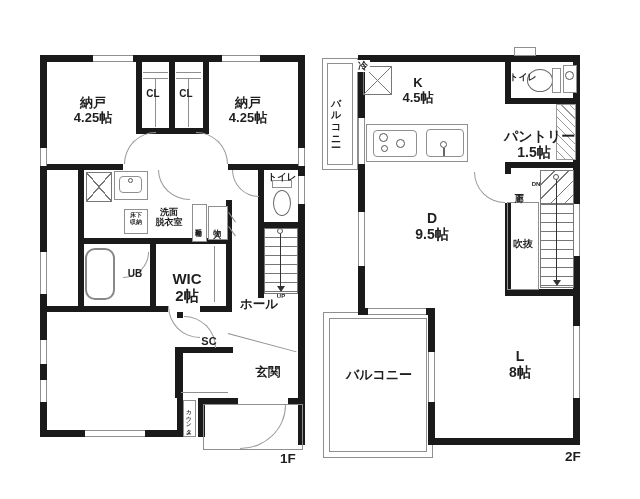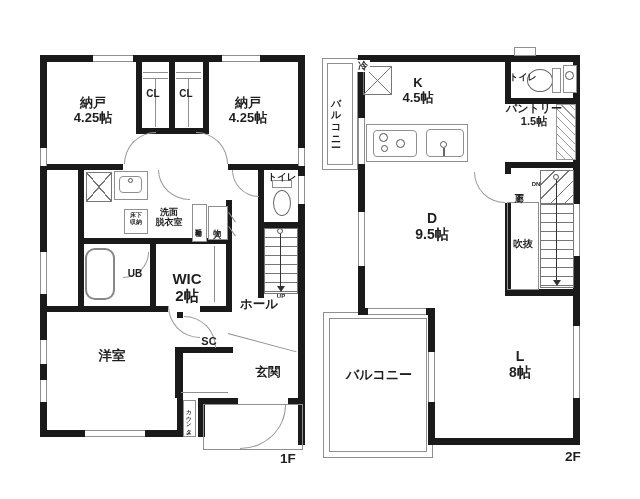--- a/index.html
+++ b/index.html
@@ -135,21 +135,20 @@
     <div class="lb vlb" style="left:195px;top:207px;height:34px;font-size:6.5px;font-weight:600">可動棚</div>
     <div class="lb vlb" style="left:212px;top:209px;height:30px;font-size:8px">物入</div>
     <div class="lb" style="left:262px;top:172px;width:40px;font-size:9.5px">トイレ</div>
     <div class="lb" style="left:122px;top:268px;width:26px;font-size:10px">UB</div>
     <div class="lb" style="left:158px;top:270px;width:58px;font-size:15px">
       <span>WIC</span>
       <span>2帖</span>
     </div>
     <div class="lb" style="left:232px;top:297px;width:54px;font-size:12.5px">ホール</div>
     <div class="lb" style="left:60px;top:348px;width:104px;font-size:13.5px">
-      <span>洋室</span>
     </div>
     <div class="lb" style="left:194px;top:335px;width:30px;font-size:11px">SC</div>
     <div class="lb" style="left:246px;top:365px;width:44px;font-size:12.5px">玄関</div>
     <div class="lb vlb" style="left:186px;top:403px;height:32px;font-size:5.5px;font-weight:600;letter-spacing:0">カウンター</div>
     <div class="lb" style="left:272px;top:293px;width:18px;font-size:6px;font-weight:600">UP</div>
     <div class="lb" style="left:272px;top:451px;width:32px;font-size:13.5px">1F</div>
   </div>
 
   <div>
 
@@ -207,21 +206,21 @@
 
     <div class="arc bl" style="left:474px;top:172px;width:31px;height:31px"></div>
 
     <div class="lb vlb" style="left:330px;top:72px;height:90px;font-size:10px">バルコニー</div>
     <div class="lb" style="left:356px;top:60px;width:14px;font-size:10px;background:#fff">冷</div>
     <div class="lb" style="left:388px;top:76px;width:60px;font-size:13px">
       <span>K</span>
       <span>4.5帖</span>
     </div>
     <div class="lb" style="left:506px;top:72px;width:34px;font-size:9px">トイレ</div>
-    <div class="lb" style="left:504px;top:102px;width:60px;font-size:11px">
+    <div class="lb" style="left:504px;top:128px;width:60px;font-size:14px">
       <span>パントリー</span>
       <span>1.5帖</span>
     </div>
     <div class="lb vlb" style="left:514px;top:172px;height:30px;font-size:9px">廊下</div>
     <div class="lb" style="left:529px;top:181px;width:14px;font-size:6px;font-weight:600">DN</div>
     <div class="lb" style="left:506px;top:238px;width:34px;font-size:10px">吹抜</div>
     <div class="lb" style="left:400px;top:210px;width:64px;font-size:14px">
       <span>D</span>
       <span>9.5帖</span>
     </div>

